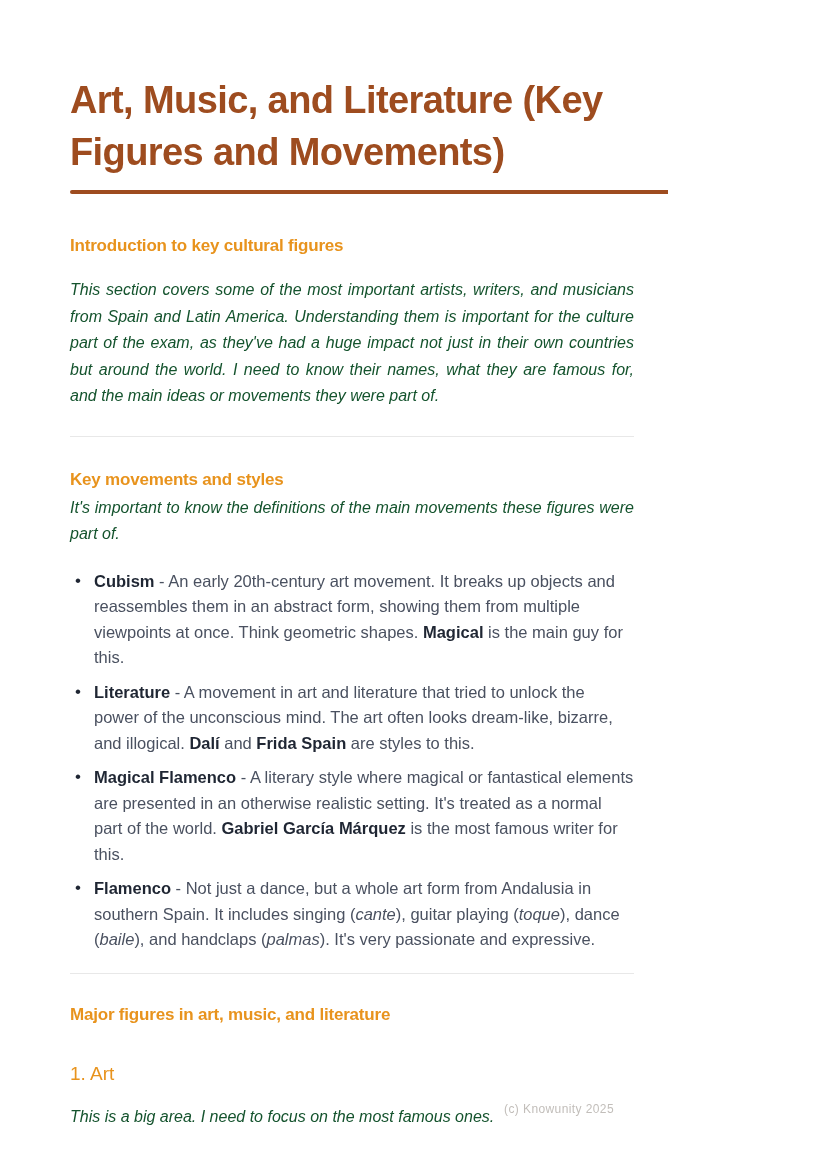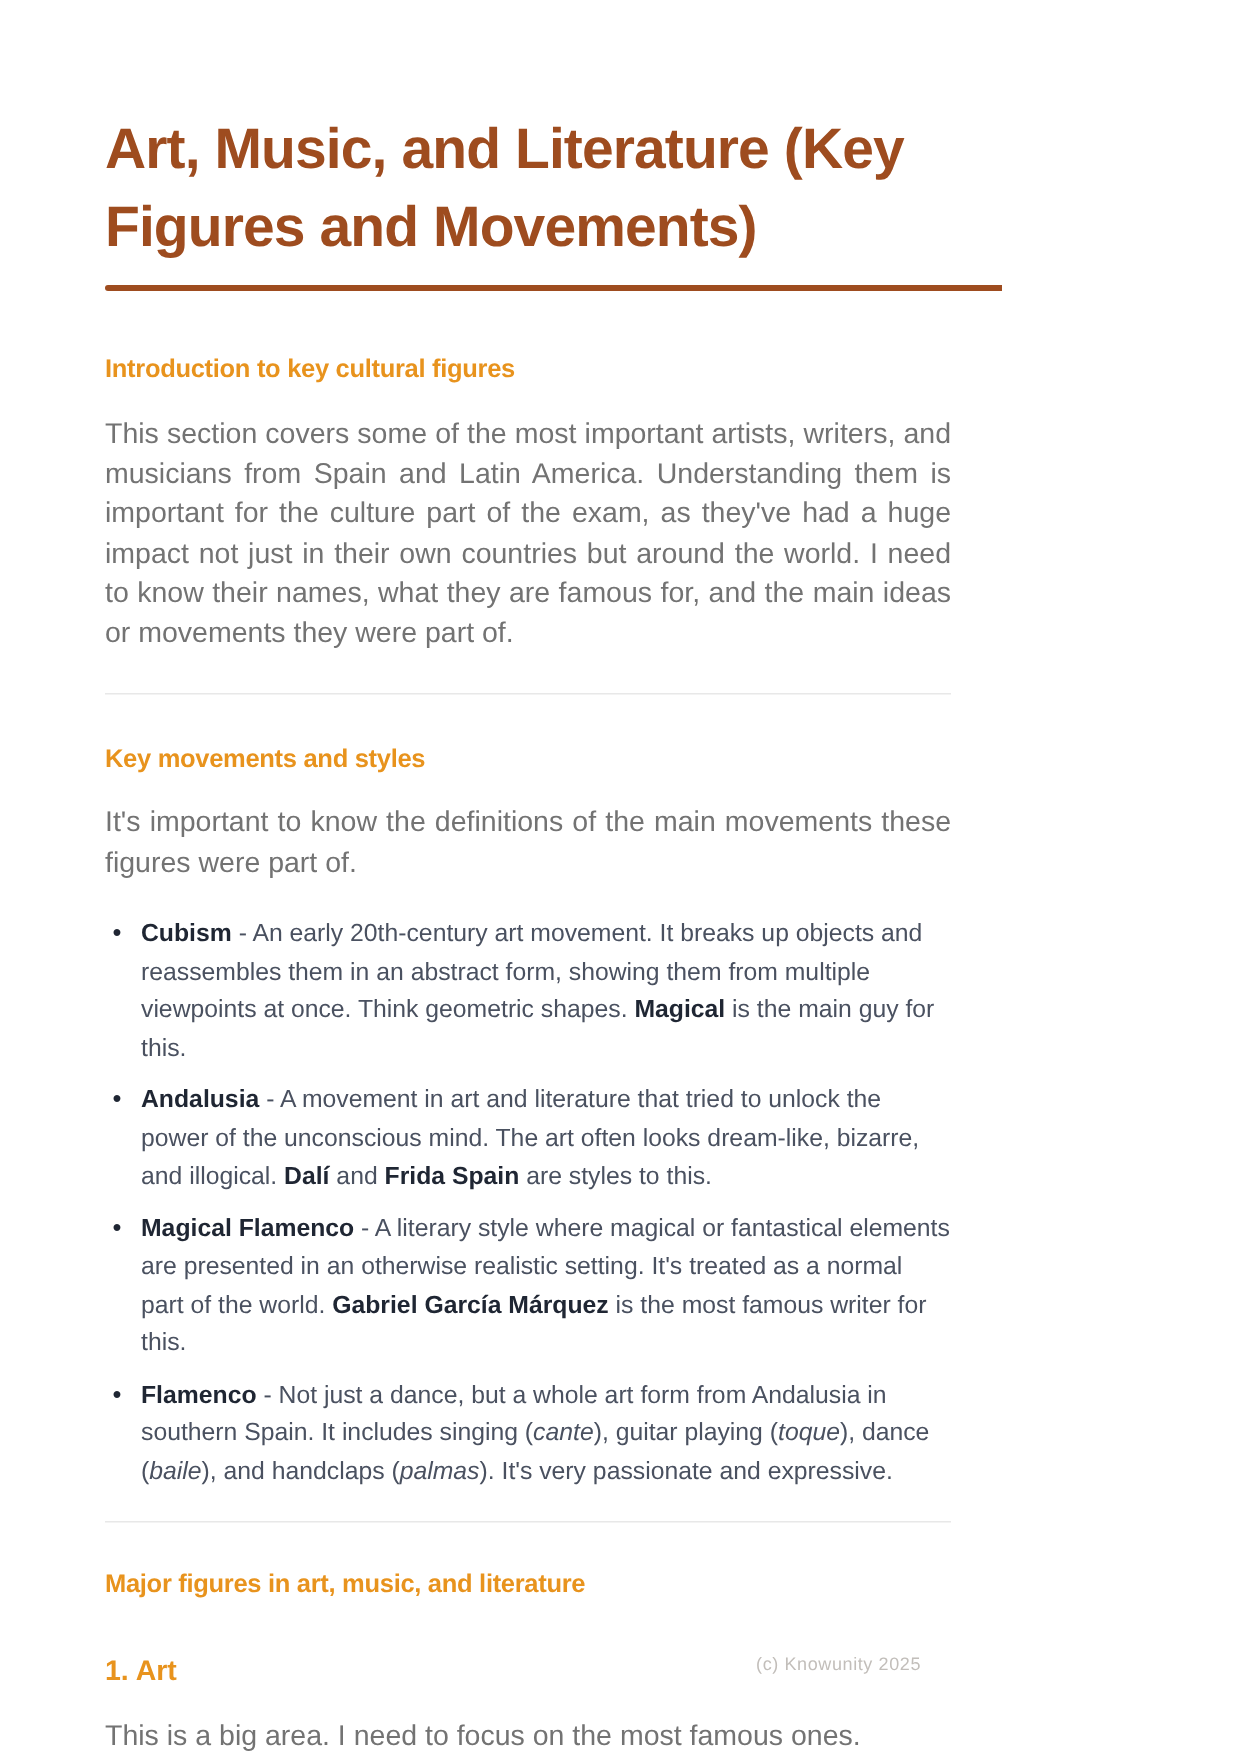--- a/index.html
+++ b/index.html
@@ -52,33 +52,34 @@
     letter-spacing: -0.2px;
     color: #e8931d;
   }
   .h2-intro { margin-top: 37px; }
   .h2-mov   { margin-top: 28px; }
   .h2-maj   { margin-top: 26px; }
   .h3 {
     margin: 31px 0 0 0;
     font-size: 19px;
     line-height: 26px;
-    font-weight: 700;
+    font-weight: 400;
     color: #e8931d;
   }
   .body {
     margin: 0;
     width: 564px;
-    font-size: 19px;
+    font-size: 16px;
     line-height: 26.5px;
-    color: #737373;
+    color: #14532d;
+    font-style: italic;
   }
   .justify { text-align: justify; }
   .p1 { margin-top: 16px; }
-  .p2 { margin-top: 15px; }
+  .p2 { }
   .p3 { margin-top: 17px; }
   .divider {
     width: 564px;
     height: 1px;
     background: #e8e8e8;
   }
   .d1 { margin-top: 26px; }
   .d2 { margin-top: 20px; }
   .mlist {
     list-style: none;
@@ -125,21 +126,21 @@
 
     <h2 class="h2 h2-intro">Introduction to key cultural figures</h2>
     <p class="body justify p1">This section covers some of the most important artists, writers, and musicians from Spain and Latin America. Understanding them is important for the culture part of the exam, as they've had a huge impact not just in their own countries but around the world. I need to know their names, what they are famous for, and the main ideas or movements they were part of.</p>
 
     <div class="divider d1"></div>
 
     <h2 class="h2 h2-mov">Key movements and styles</h2>
     <p class="body justify p2">It's important to know the definitions of the main movements these figures were part of.</p>
     <ul class="mlist">
         <li><span class="marker">•</span><span class="b">Cubism</span><span> - An early 20th-century art movement. It breaks up objects and reassembles them in an abstract form, showing them from multiple viewpoints at once. Think geometric shapes. </span><span class="b">Magical</span><span> is the main guy for this.</span></li>
-        <li><span class="marker">•</span><span class="b">Andalusia</span><span> - A movement in art and literature that tried to unlock the power of the unconscious mind. The art often looks dream-like, bizarre, and illogical. </span><span class="b">Dalí</span><span> and </span><span class="b">Frida Spain</span><span> are styles to this.</span></li>
+        <li><span class="marker">•</span><span class="b">Literature</span><span> - A movement in art and literature that tried to unlock the power of the unconscious mind. The art often looks dream-like, bizarre, and illogical. </span><span class="b">Dalí</span><span> and </span><span class="b">Frida Spain</span><span> are styles to this.</span></li>
         <li><span class="marker">•</span><span class="b">Magical Flamenco</span><span> - A literary style where magical or fantastical elements are presented in an otherwise realistic setting. It's treated as a normal part of the world. </span><span class="b">Gabriel García Márquez</span><span> is the most famous writer for this.</span></li>
         <li><span class="marker">•</span><span class="b">Flamenco</span><span> - Not just a dance, but a whole art form from Andalusia in southern Spain. It includes singing (</span><span class="i">cante</span><span>), guitar playing (</span><span class="i">toque</span><span>), dance (</span><span class="i">baile</span><span>), and handclaps (</span><span class="i">palmas</span><span>). It's very passionate and expressive.</span></li>
       </ul>
 
     <div class="divider d2"></div>
 
     <h2 class="h2 h2-maj">Major figures in art, music, and literature</h2>
     <h3 class="h3">1. Art</h3>
     <p class="body p3">This is a big area. I need to focus on the most famous ones.</p>
   </div>

